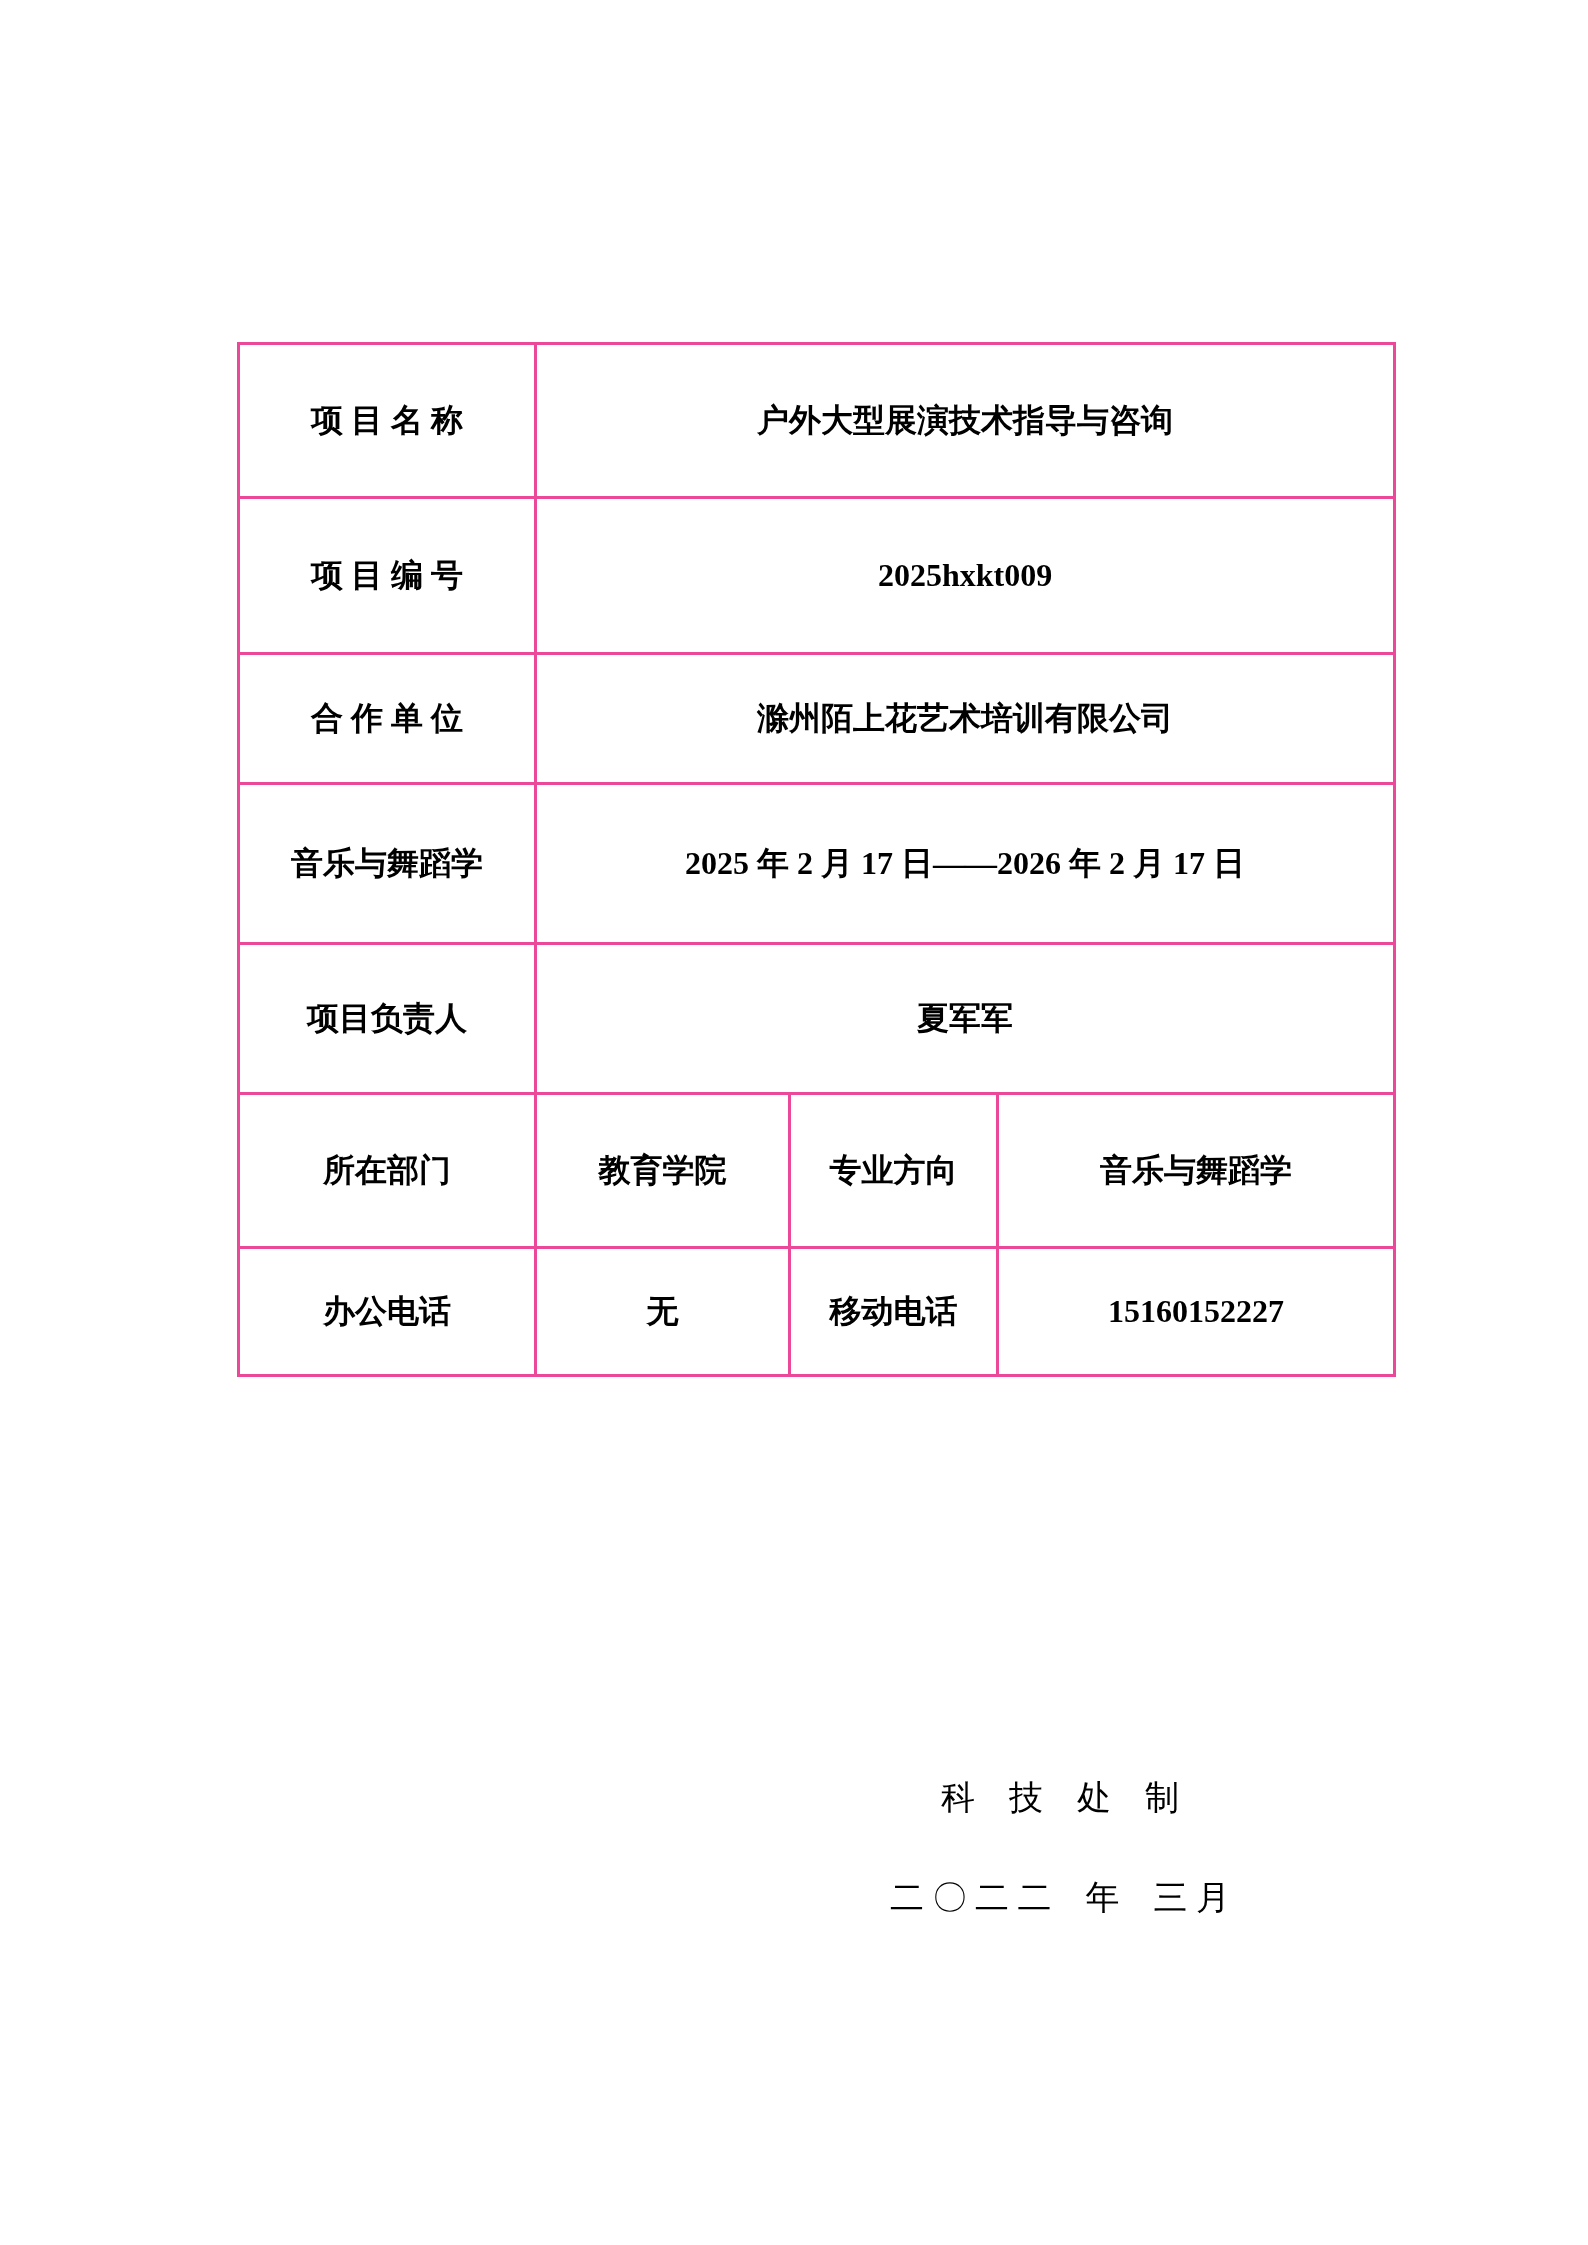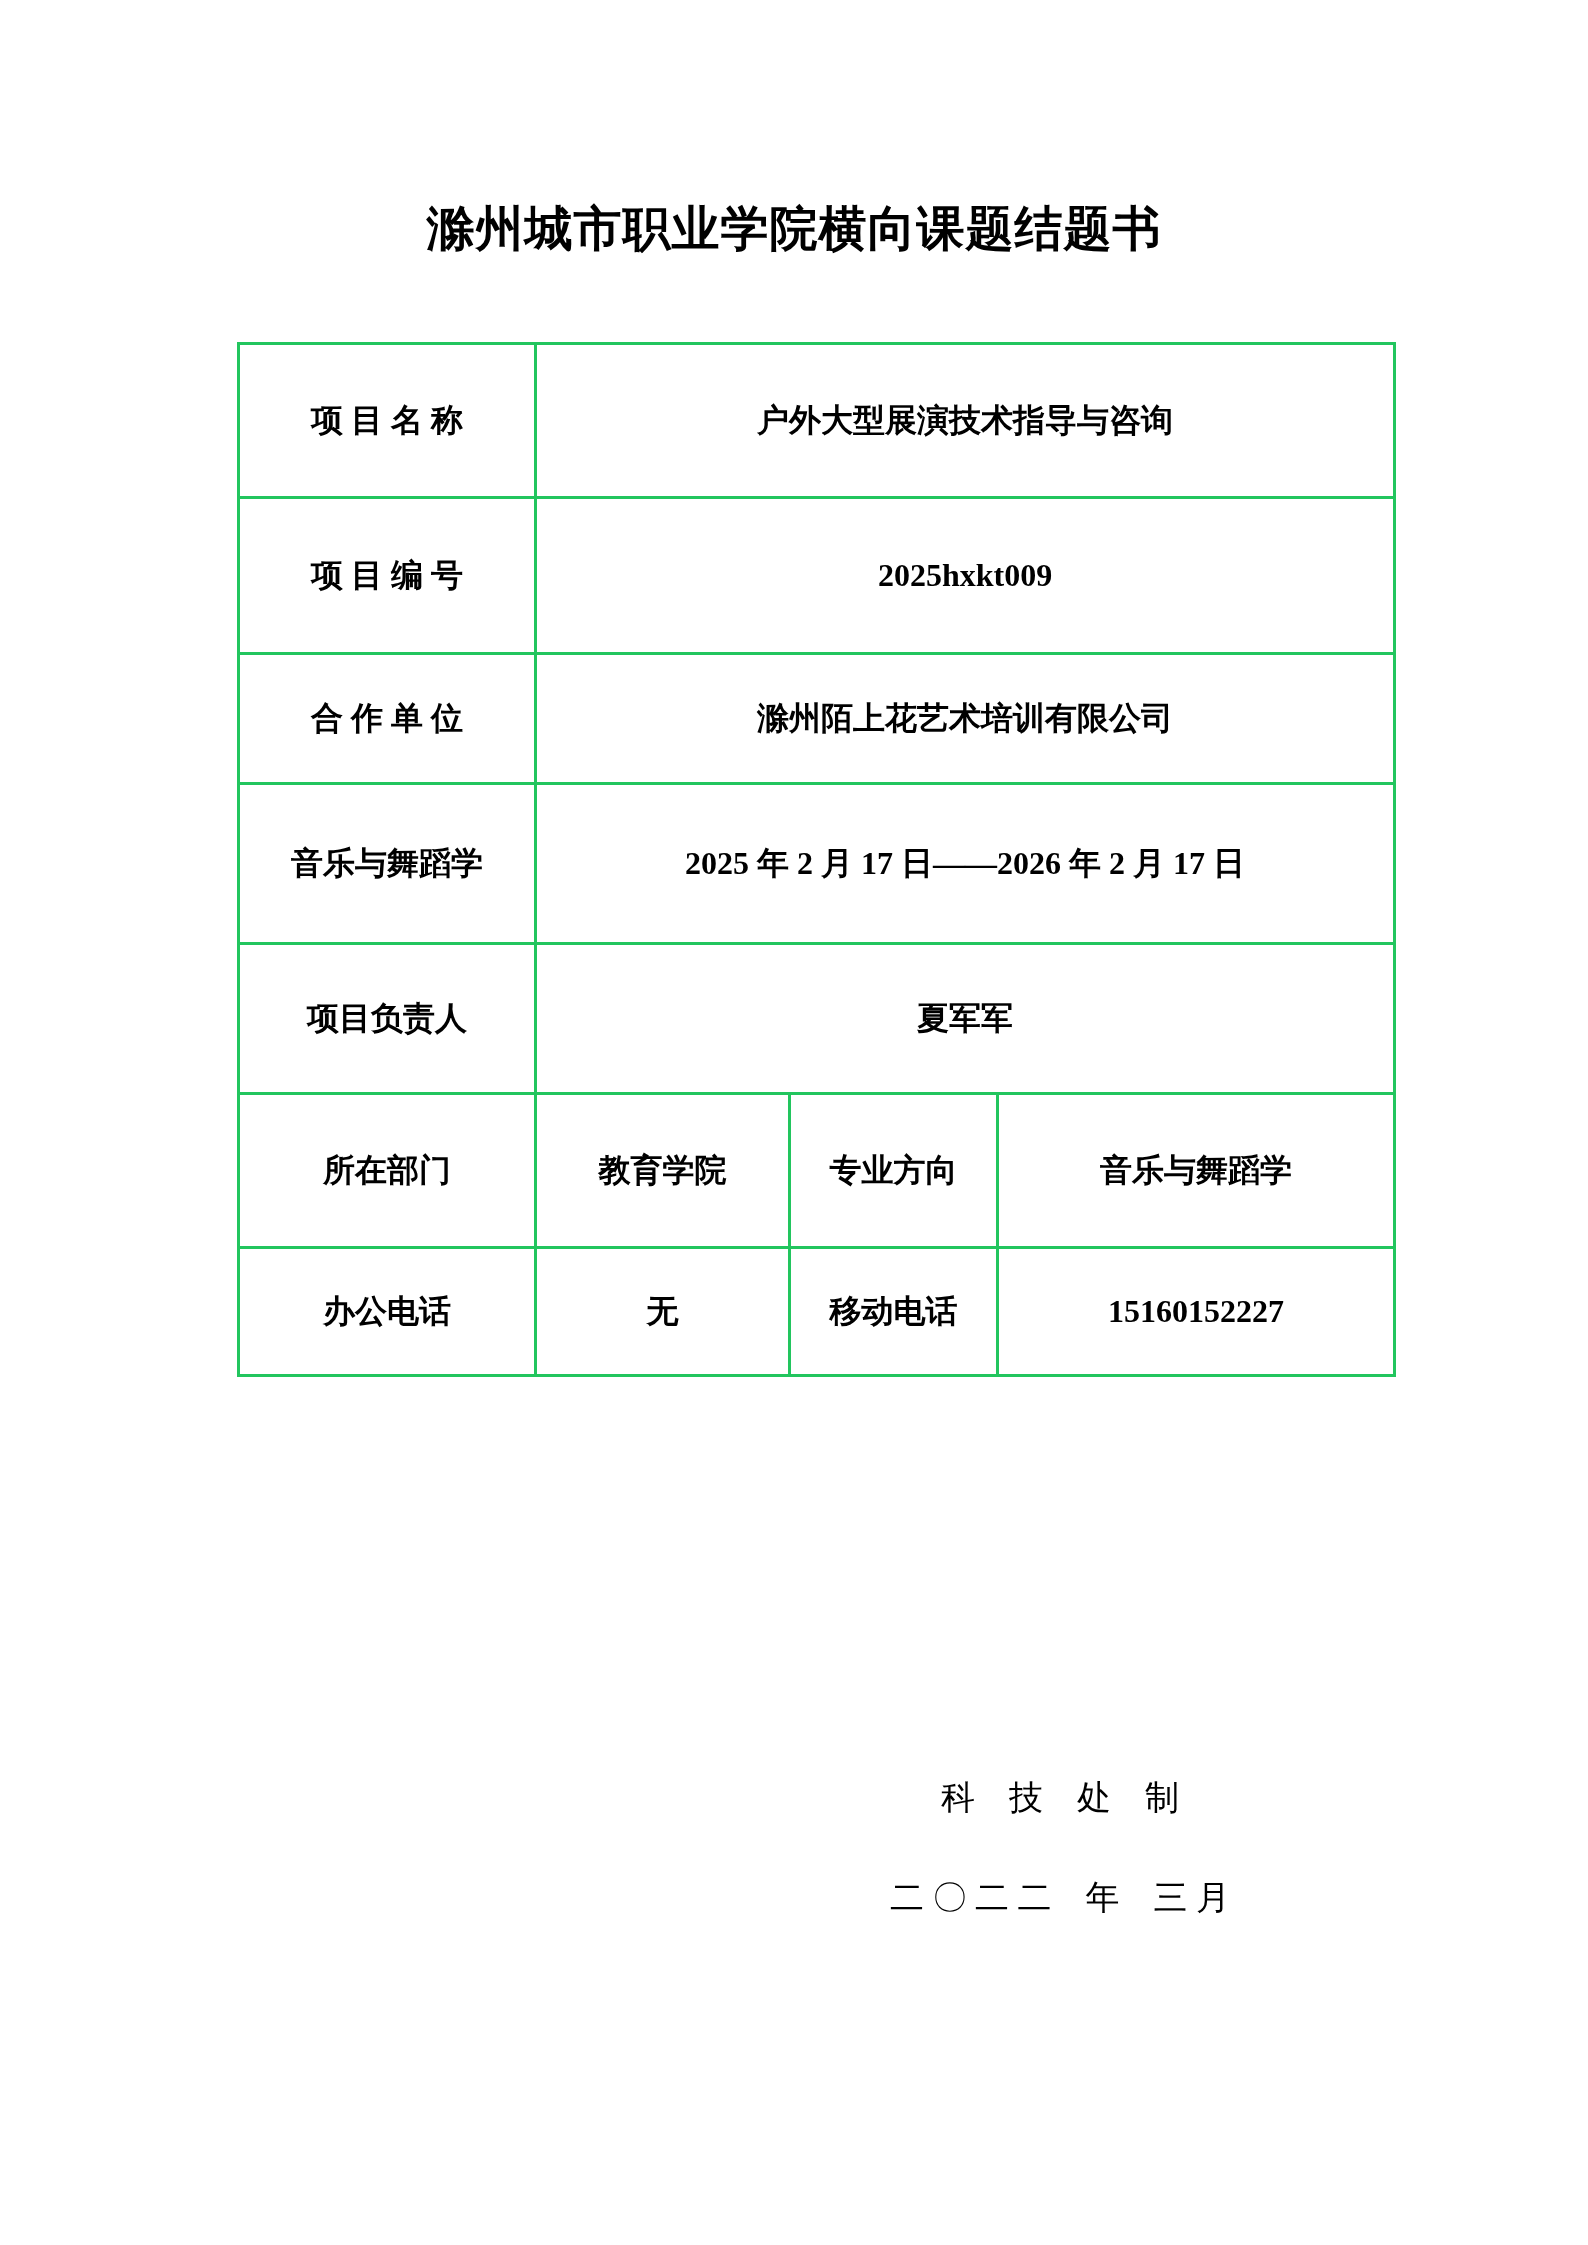--- a/index.html
+++ b/index.html
@@ -36,21 +36,21 @@
   table.form-table {
     position: absolute;
     left: 237px;
     top: 342px;
     width: 1156px;
     border-collapse: collapse;
     table-layout: fixed;
     border: 3px solid #000000;
   }
   table.form-table td {
-    border: 3px solid #22c55e;
+    border: 3px solid #ec4899;
     text-align: center;
     vertical-align: middle;
     font-size: 32px;
     padding: 0;
     overflow: hidden;
     background: #ffffff;
   }
   td.lbl {
     font-weight: bold;
   }
@@ -67,21 +67,20 @@
     white-space: pre;
   }
   .footer-issuer { top: 1778px; }
   .footer-date   { top: 1878px; }
 </style>
 </head>
 <body>
 
 <div class="page">
 
-  <h1 class="doc-title">滁州城市职业学院横向课题结题书</h1>
 
   <table class="form-table">
     <colgroup>
       <col style="width:297px">
       <col style="width:254px">
       <col style="width:208px">
       <col style="width:397px">
     </colgroup>
     <tbody>
       <tr style="height:154px">

